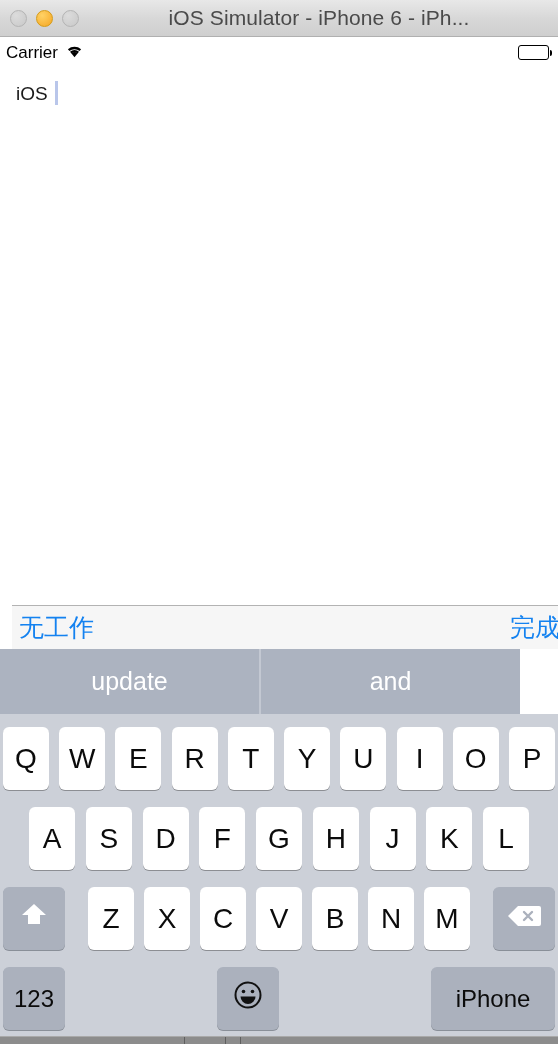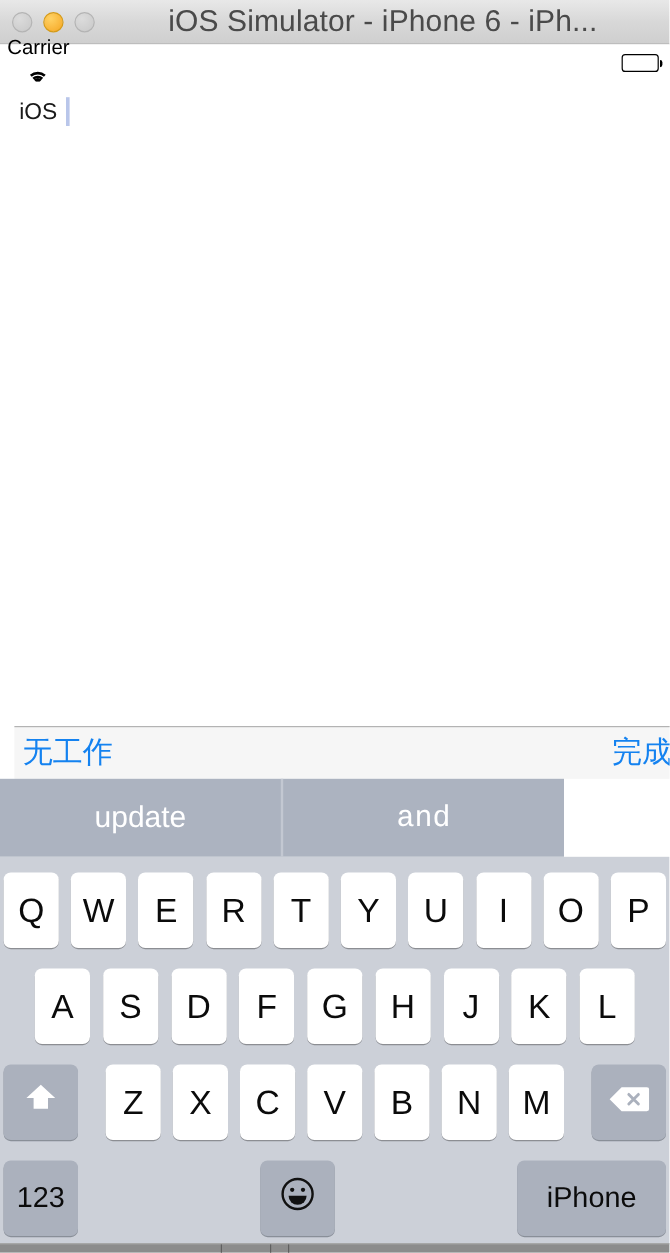--- a/index.html
+++ b/index.html
@@ -43,21 +43,21 @@
     display: block;
   }
   .tl-close  { background: radial-gradient(circle at 35% 30%, #dcdcdc, #c8c8c8); border: 1px solid #b4b4b4; }
   .tl-min    { background: radial-gradient(circle at 35% 30%, #ffd265, #f5a623); border: 1px solid #d59b18; }
   .tl-zoom   { background: radial-gradient(circle at 35% 30%, #dcdcdc, #c8c8c8); border: 1px solid #b4b4b4; }
 
   .win-title {
     position: absolute;
     left: 0; right: 0;
     text-align: center;
-    font-size: 25px;
+    font-size: 21px;
     color: #4a4a4a;
     letter-spacing: 0.1px;
     white-space: nowrap;
     overflow: hidden;
     pointer-events: none;
     padding-left: 90px;
     padding-right: 10px;
   }
 
   
@@ -68,21 +68,20 @@
     height: 31px;
     background: #ffffff;
     display: flex;
     align-items: center;
   }
   .sb-left {
     display: flex;
     align-items: center;
     gap: 7px;
     margin-left: 6px;
-    flex-direction: column;
   }
   .sb-carrier { font-size: 17px; color: #000; }
   .wifi-icon { display: block; }
   .sb-time {
     position: absolute;
     left: 0; right: 0;
     text-align: center;
     font-size: 17px;
     font-weight: bold;
     color: #000;
@@ -163,37 +162,37 @@
     cursor: pointer;
     line-height: 1;
   }
   .acc-left  { margin-left: 7px; }
   .acc-right { margin-right: 10px; }
 
   
   .predictions {
     position: absolute;
     top: 649px; left: 0;
-    width: 470px;
+    width: 520px;
     height: 65px;
     background: #acb3c0;
     display: flex;
     align-items: stretch;
   }
   .pred {
     flex: 1 1 0;
     display: flex;
     align-items: center;
     justify-content: center;
     color: #ffffff;
     font-size: 25px;
     cursor: pointer;
     position: relative;
   }
-  .pred + .pred { border-left: 2px solid #c3c8d2; font-family: Liberation Mono, monospace; }
+  .pred + .pred { border-left: 2px solid #c3c8d2; }
 
   
   .keyboard {
     position: absolute;
     top: 714px; left: 0;
     width: 558px;
     height: 322px;
     background: #ccd0d8;
     padding-top: 9px;
   }

